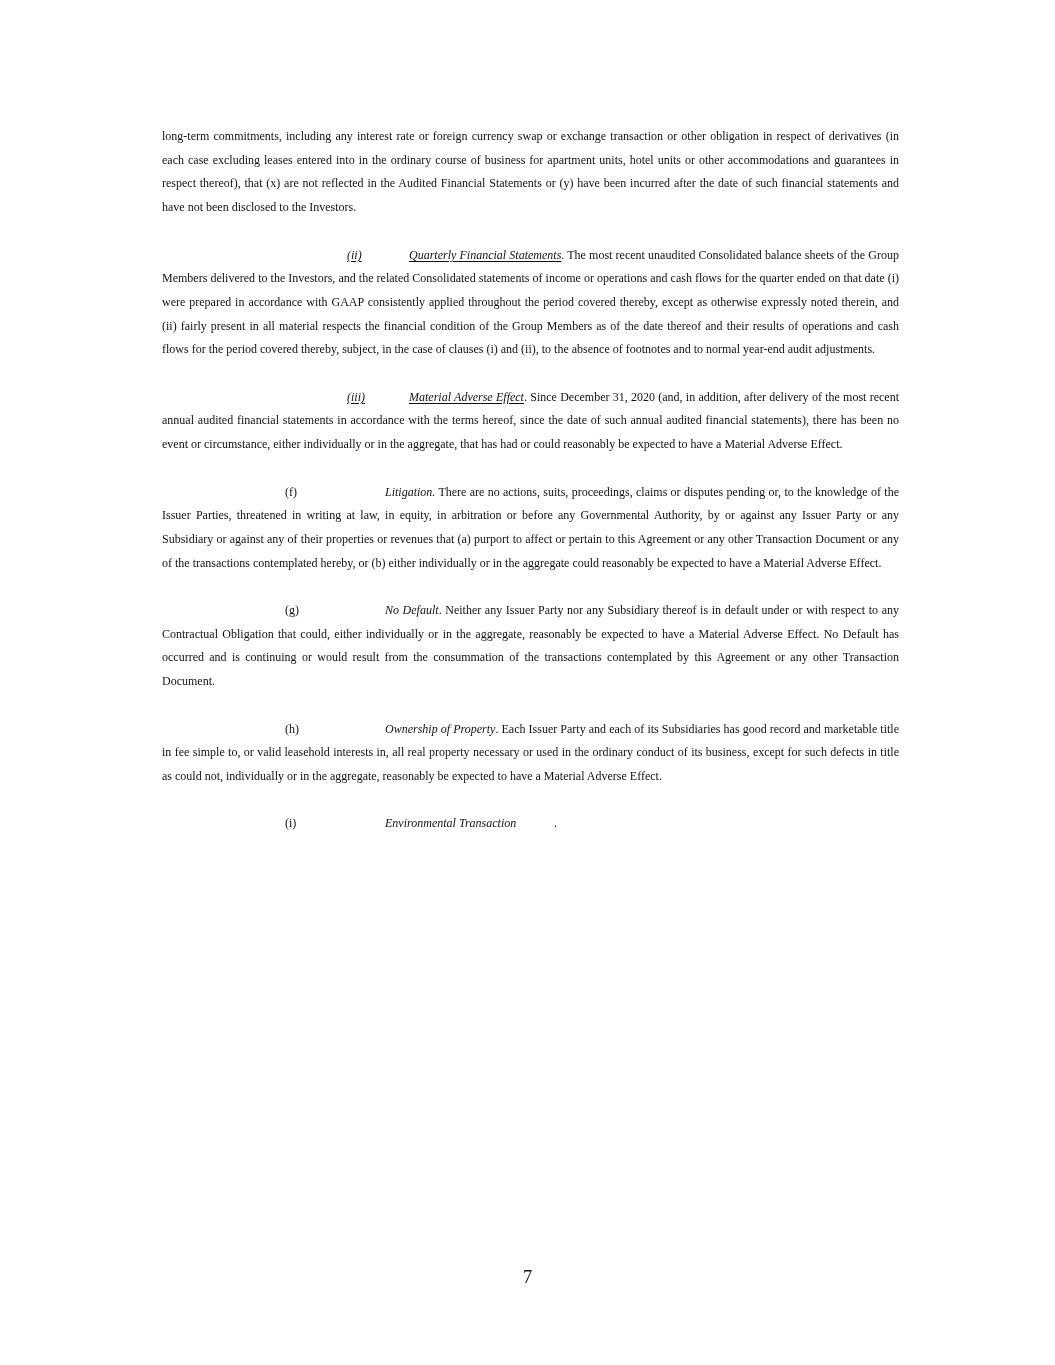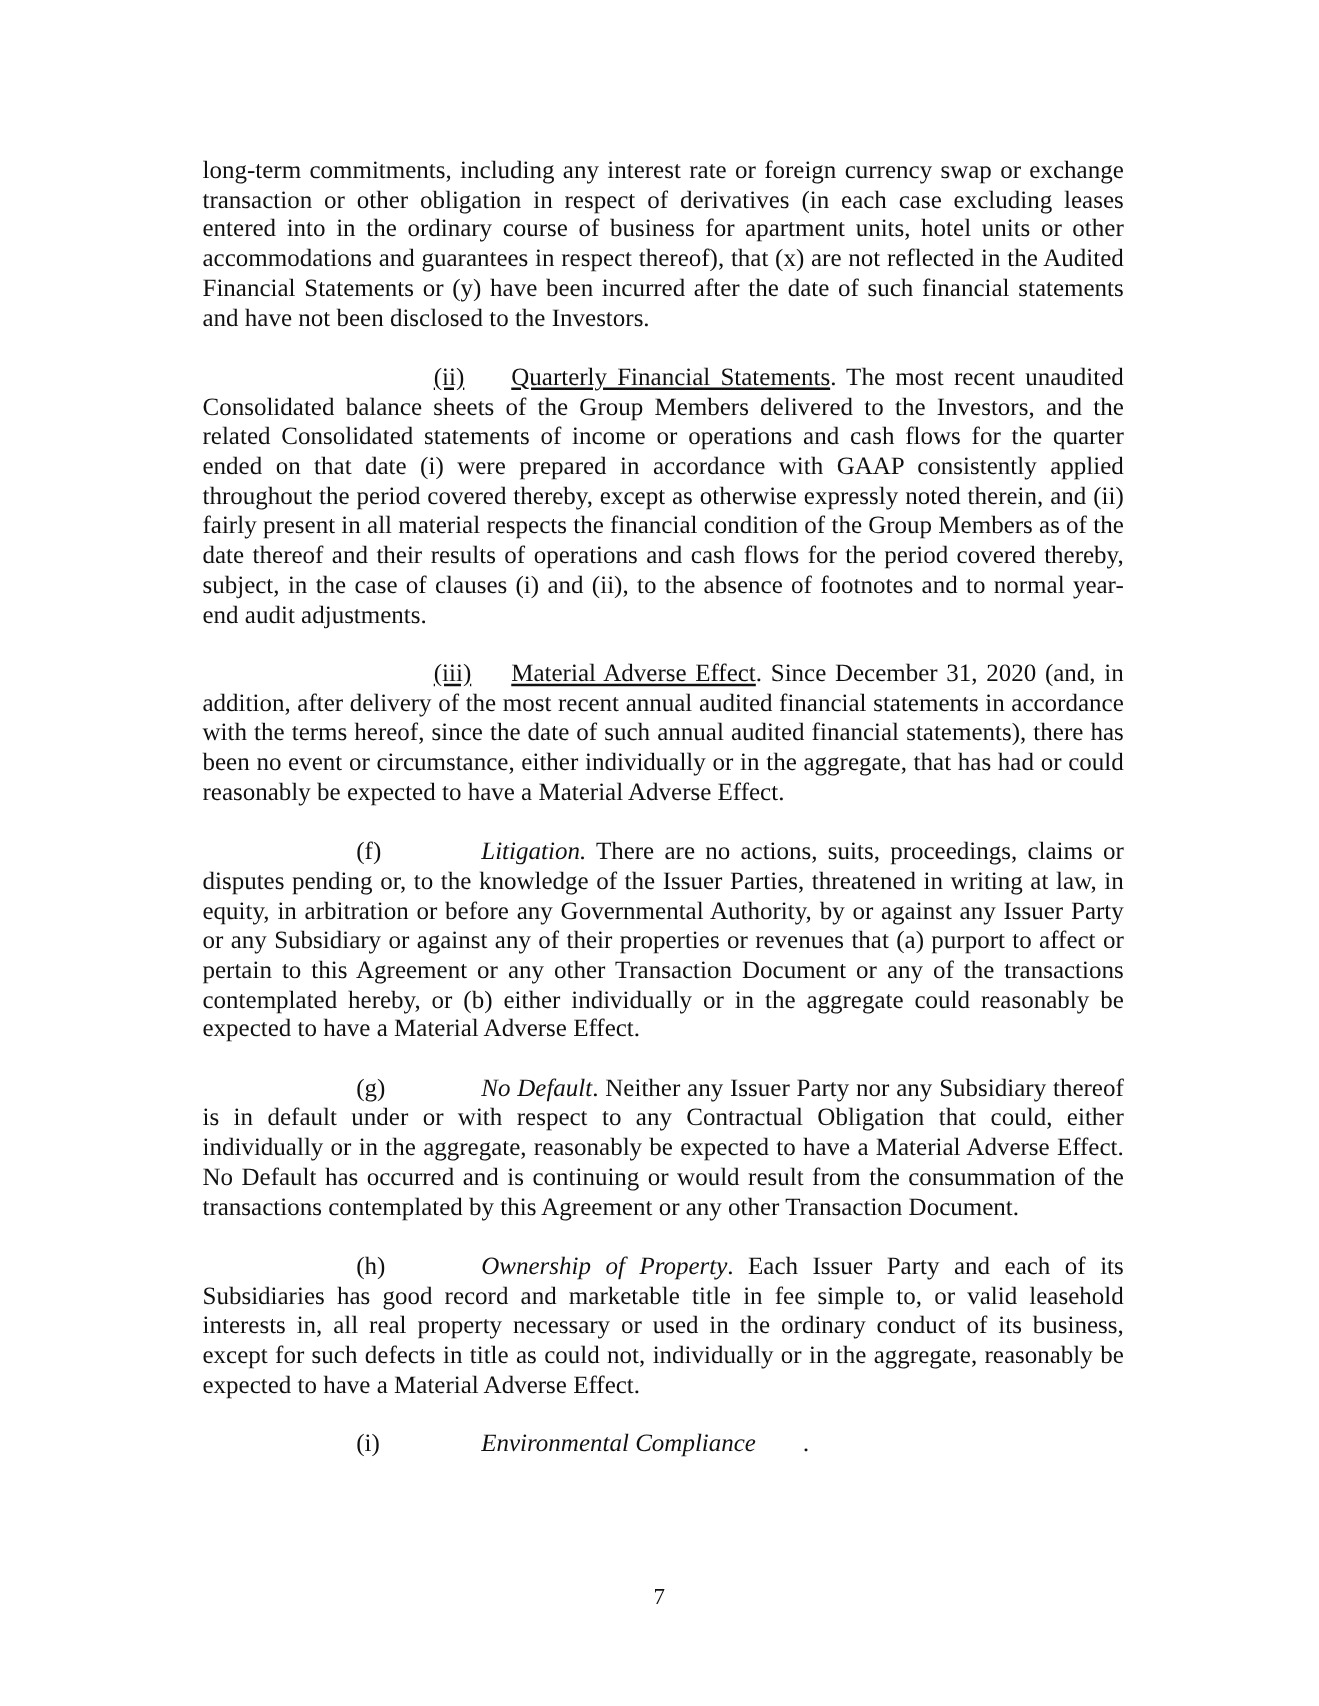--- a/index.html
+++ b/index.html
@@ -13,36 +13,36 @@
       position: relative;
       overflow: hidden;
       font-family: "Liberation Serif", "DejaVu Serif", serif;
       color: #111111;
     }
     .page {
       position: absolute;
       left: 162px;
       top: 125px;
       width: 737px;
-      font-size: 20px;
+      font-size: 12px;
       line-height: 23.7px;
     }
     .para {
       margin: 0 0 23.7px 0;
       text-align: justify;
       text-align-last: left;
     }
     .para.sub { text-indent: 185px; }
     .para.sec { text-indent: 123px; }
     .num {
       display: inline-block;
       width: 62px;
       text-indent: 0;
     }
-    .u { text-decoration: underline; text-underline-offset: 2px; }
+    .u { text-decoration: underline; text-underline-offset: 2px; font-style: italic; }
     .i { font-style: italic; margin-left: 38px; }
     .footer {
       position: absolute;
       left: 0;
       width: 1055px;
       top: 1267px;
       text-align: center;
       font-size: 18.4px;
     }
   </style>
@@ -69,18 +69,18 @@
 
   <p class="para sec">
     <span class="num">(g)</span><span class="i">No Default</span><span>. Neither any Issuer Party nor any Subsidiary thereof is in default under or with respect to any Contractual Obligation that could, either individually or in the aggregate, reasonably be expected to have a Material Adverse Effect. No Default has occurred and is continuing or would result from the consummation of the transactions contemplated by this Agreement or any other Transaction Document.</span>
   </p>
 
   <p class="para sec">
     <span class="num">(h)</span><span class="i">Ownership of Property</span><span>. Each Issuer Party and each of its Subsidiaries has good record and marketable title in fee simple to, or valid leasehold interests in, all real property necessary or used in the ordinary conduct of its business, except for such defects in title as could not, individually or in the aggregate, reasonably be expected to have a Material Adverse Effect.</span>
   </p>
 
   <p class="para sec">
-    <span class="num">(i)</span><span class="i">Environmental Compliance</span><span class="i">.</span>
+    <span class="num">(i)</span><span class="i">Environmental Transaction</span><span class="i">.</span>
   </p>
 
 </div>
 
 <div class="footer">7</div>
 
 </body></html>

